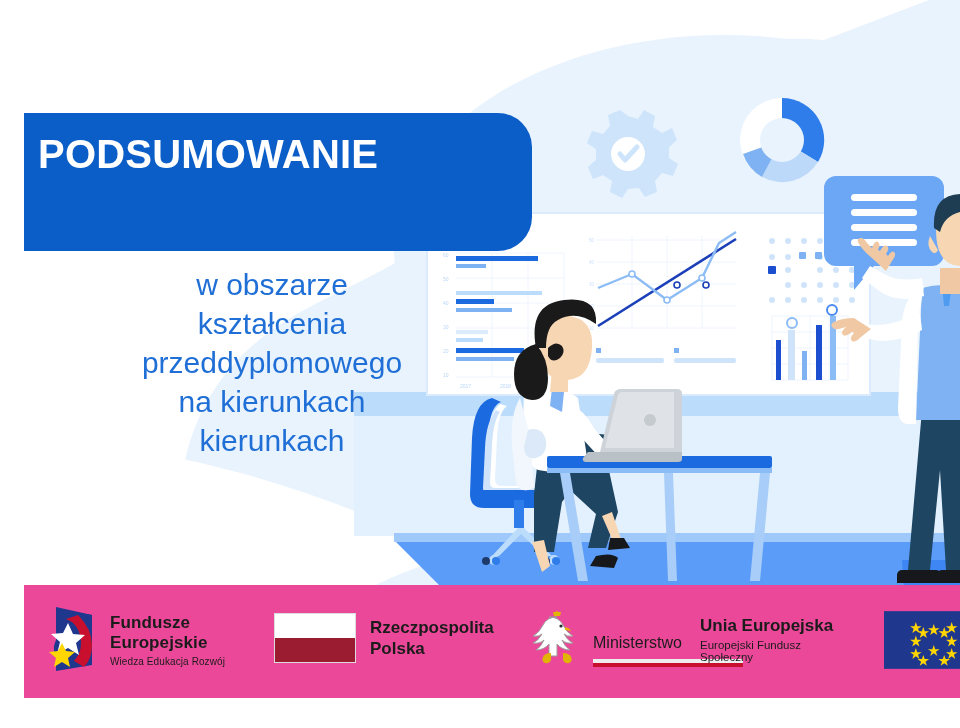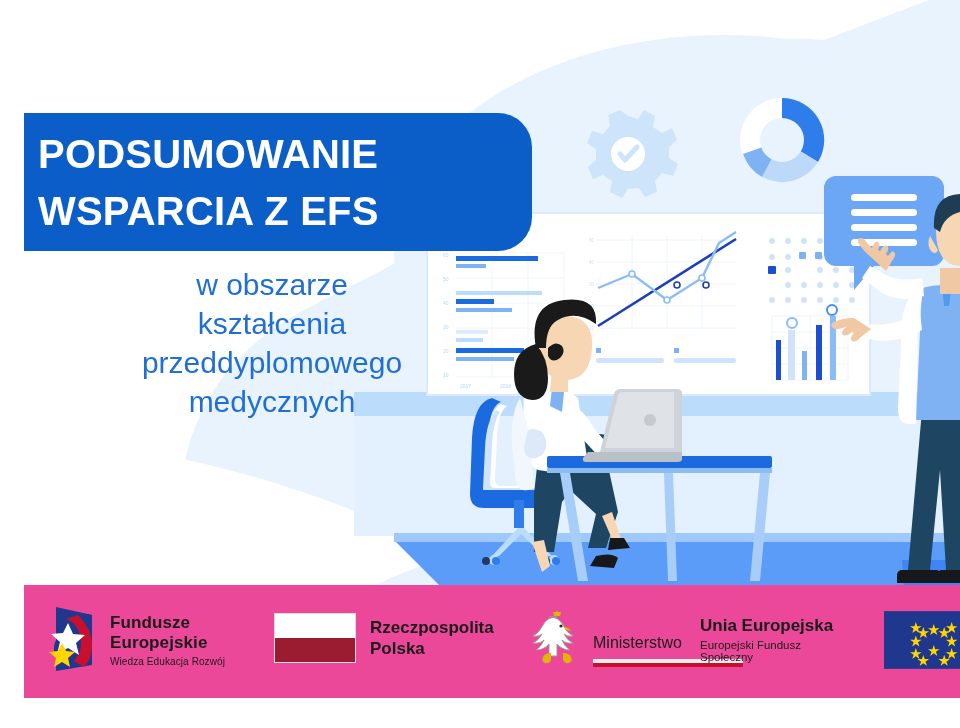--- a/index.html
+++ b/index.html
@@ -354,28 +354,28 @@
           <circle cx="626" cy="420" r="6" fill="#c4cace"></circle>
           <path d="M564,452 l94,0 l0,7 q0,3 -4,3 l-92,0 q-4,0 -3,-4 Z" fill="#b9c0c6"></path>
         </g>
       </g>
 
     </g>
   </svg>
 
   <div class="banner">
     <div class="banner-line">PODSUMOWANIE</div>
-    <div class="banner-line">WSPARCIA Z EFS</div>
   </div>
 
   <div class="subtitle">
     <div>w obszarze</div>
     <div>kształcenia</div>
     <div>przeddyplomowego</div>
-    <div>medycznych</div>
+    <div>na kierunkach</div>
+    <div>kierunkach</div>
   </div>
 
   <div class="footer">
 
     <div class="logo" id="logo-fe">
       <svg class="fe-mark" viewBox="0 0 52 66">
         <path d="M8,2 L44,8 L44,58 L8,64 Z" fill="#20378e"></path>
         <path d="M44,8 L44,40 q-12,-6 -20,2 q-8,8 -2,18 q-10,2 -14,-6 l0,-54 Z" fill="#20378e"></path>
         <path d="M30,8 q14,14 14,30 q0,14 -8,22 l-10,-6 q10,-12 6,-26 q-3,-12 -14,-16 Z" fill="#c8102e"></path>
         <path d="M13,26 q12,-2 18,8 q4,10 -4,18 q-10,8 -19,-2 q-6,-12 5,-24 Z" fill="#20378e"></path>

